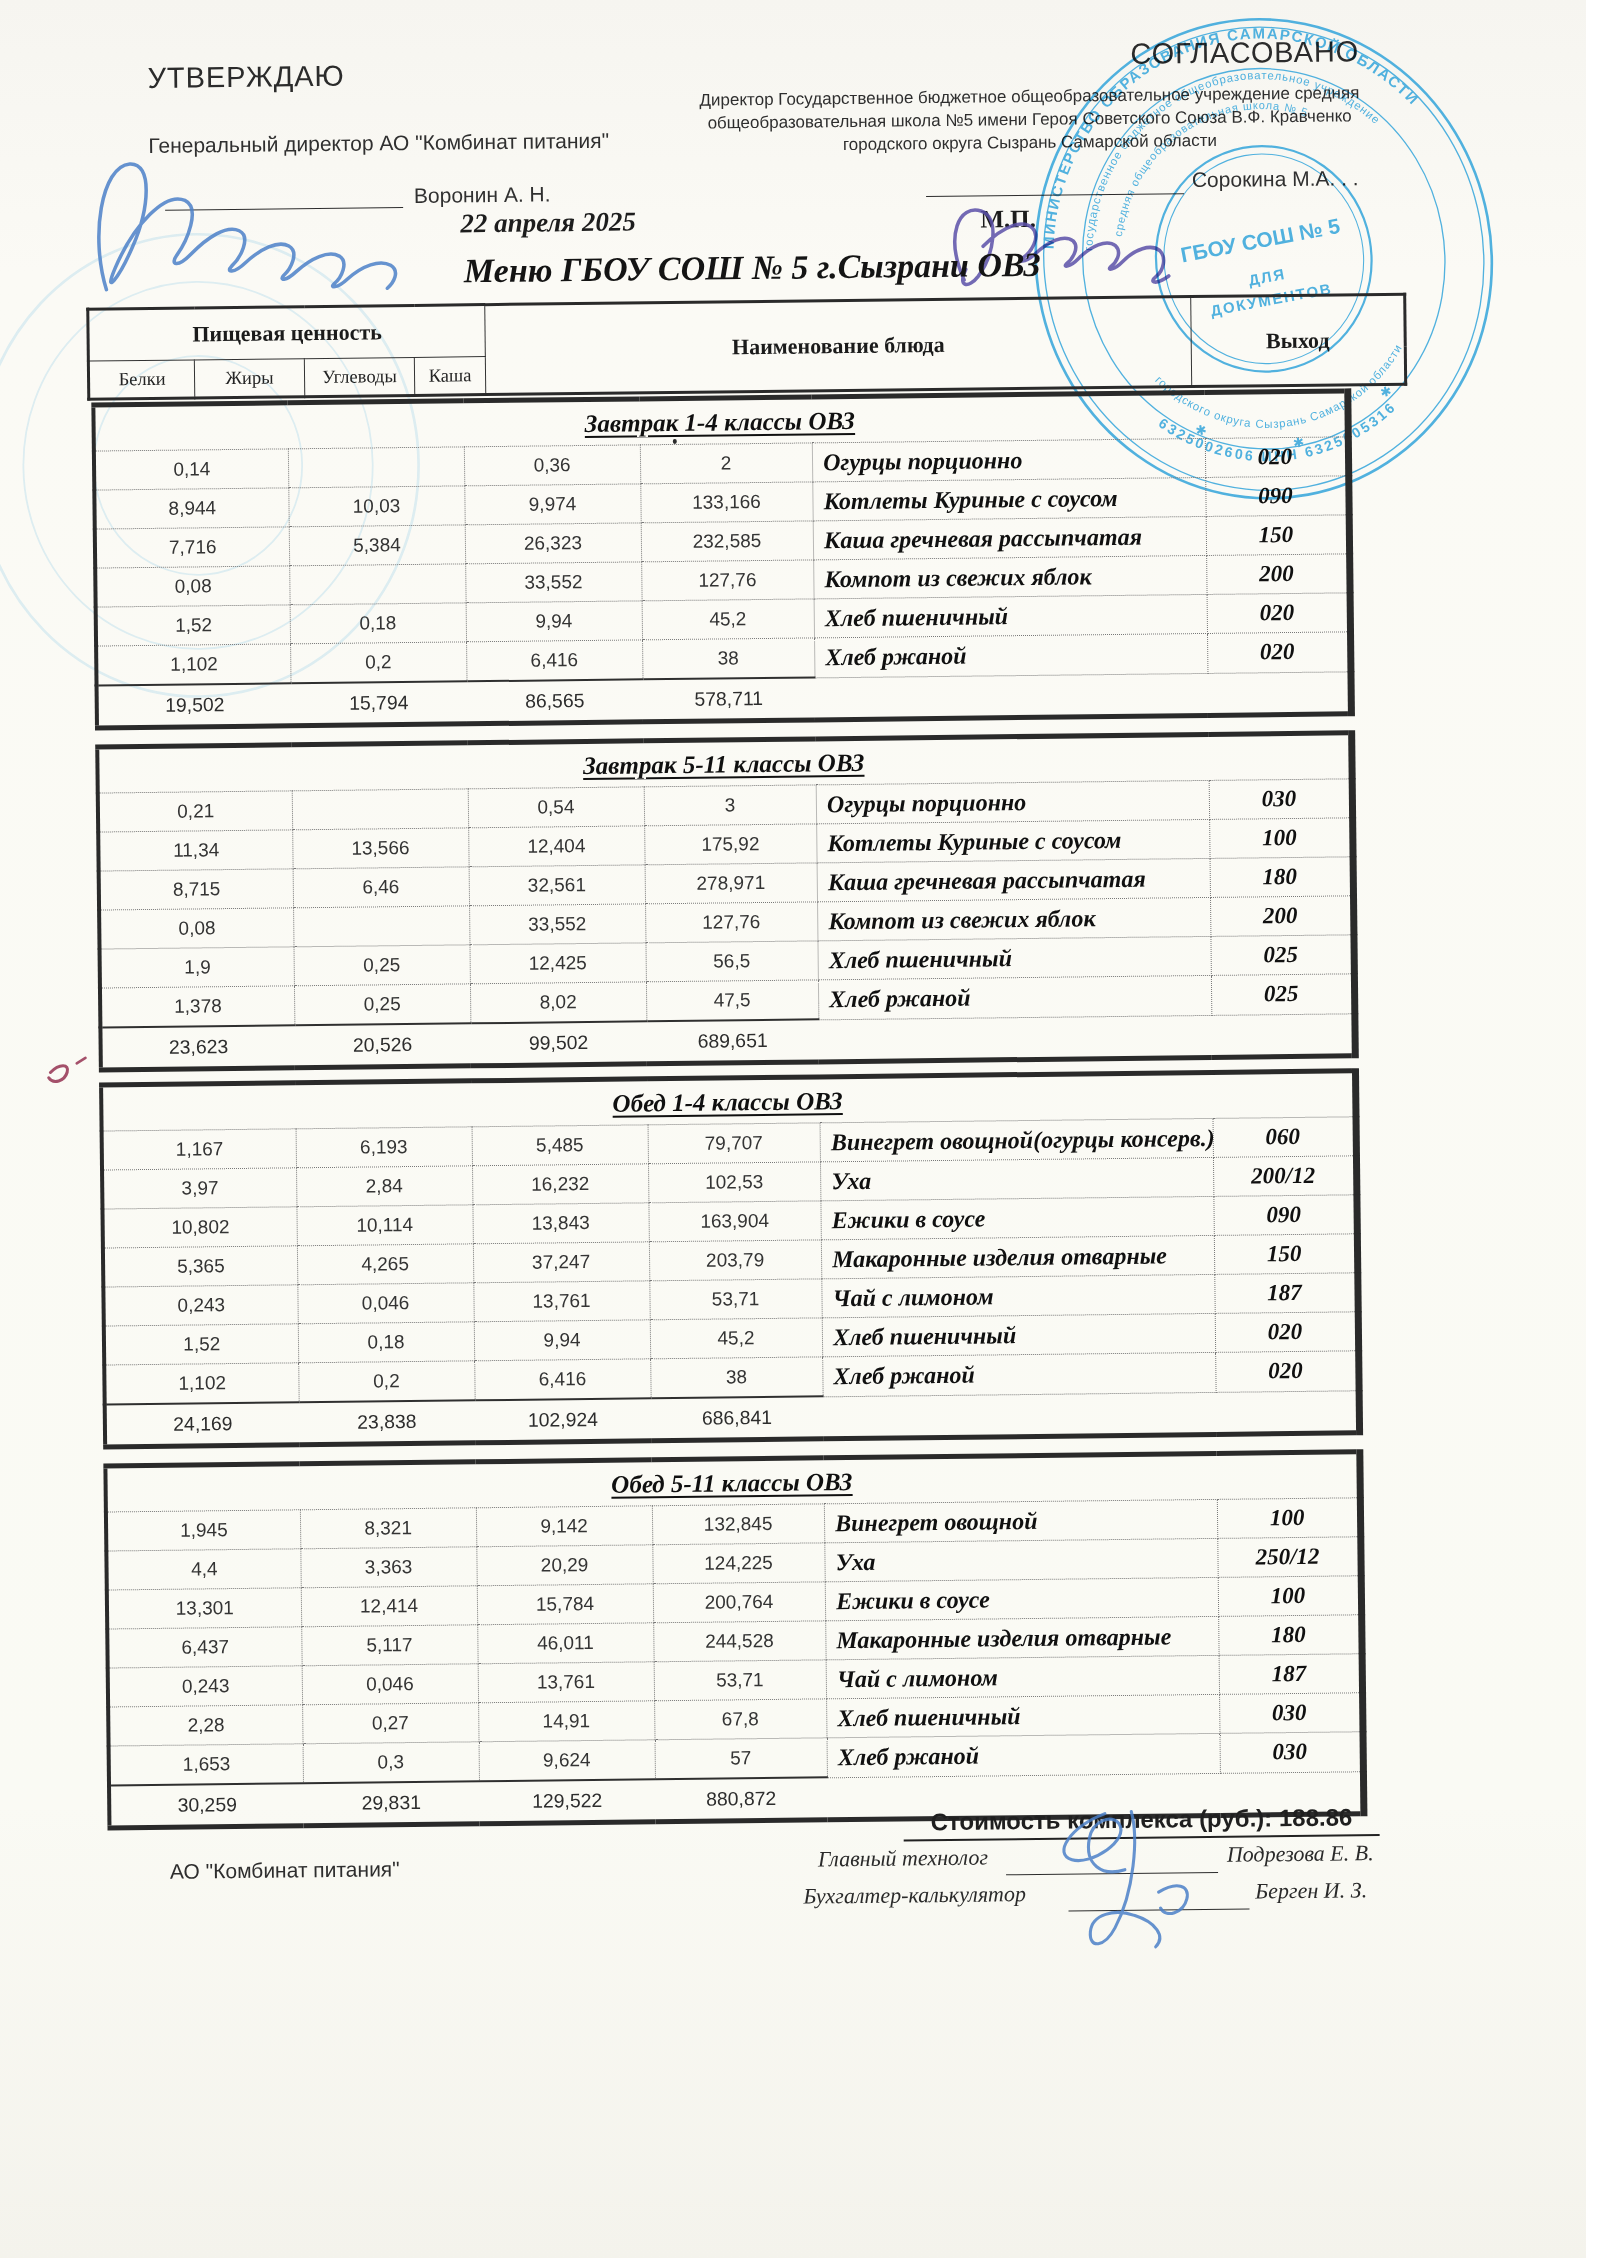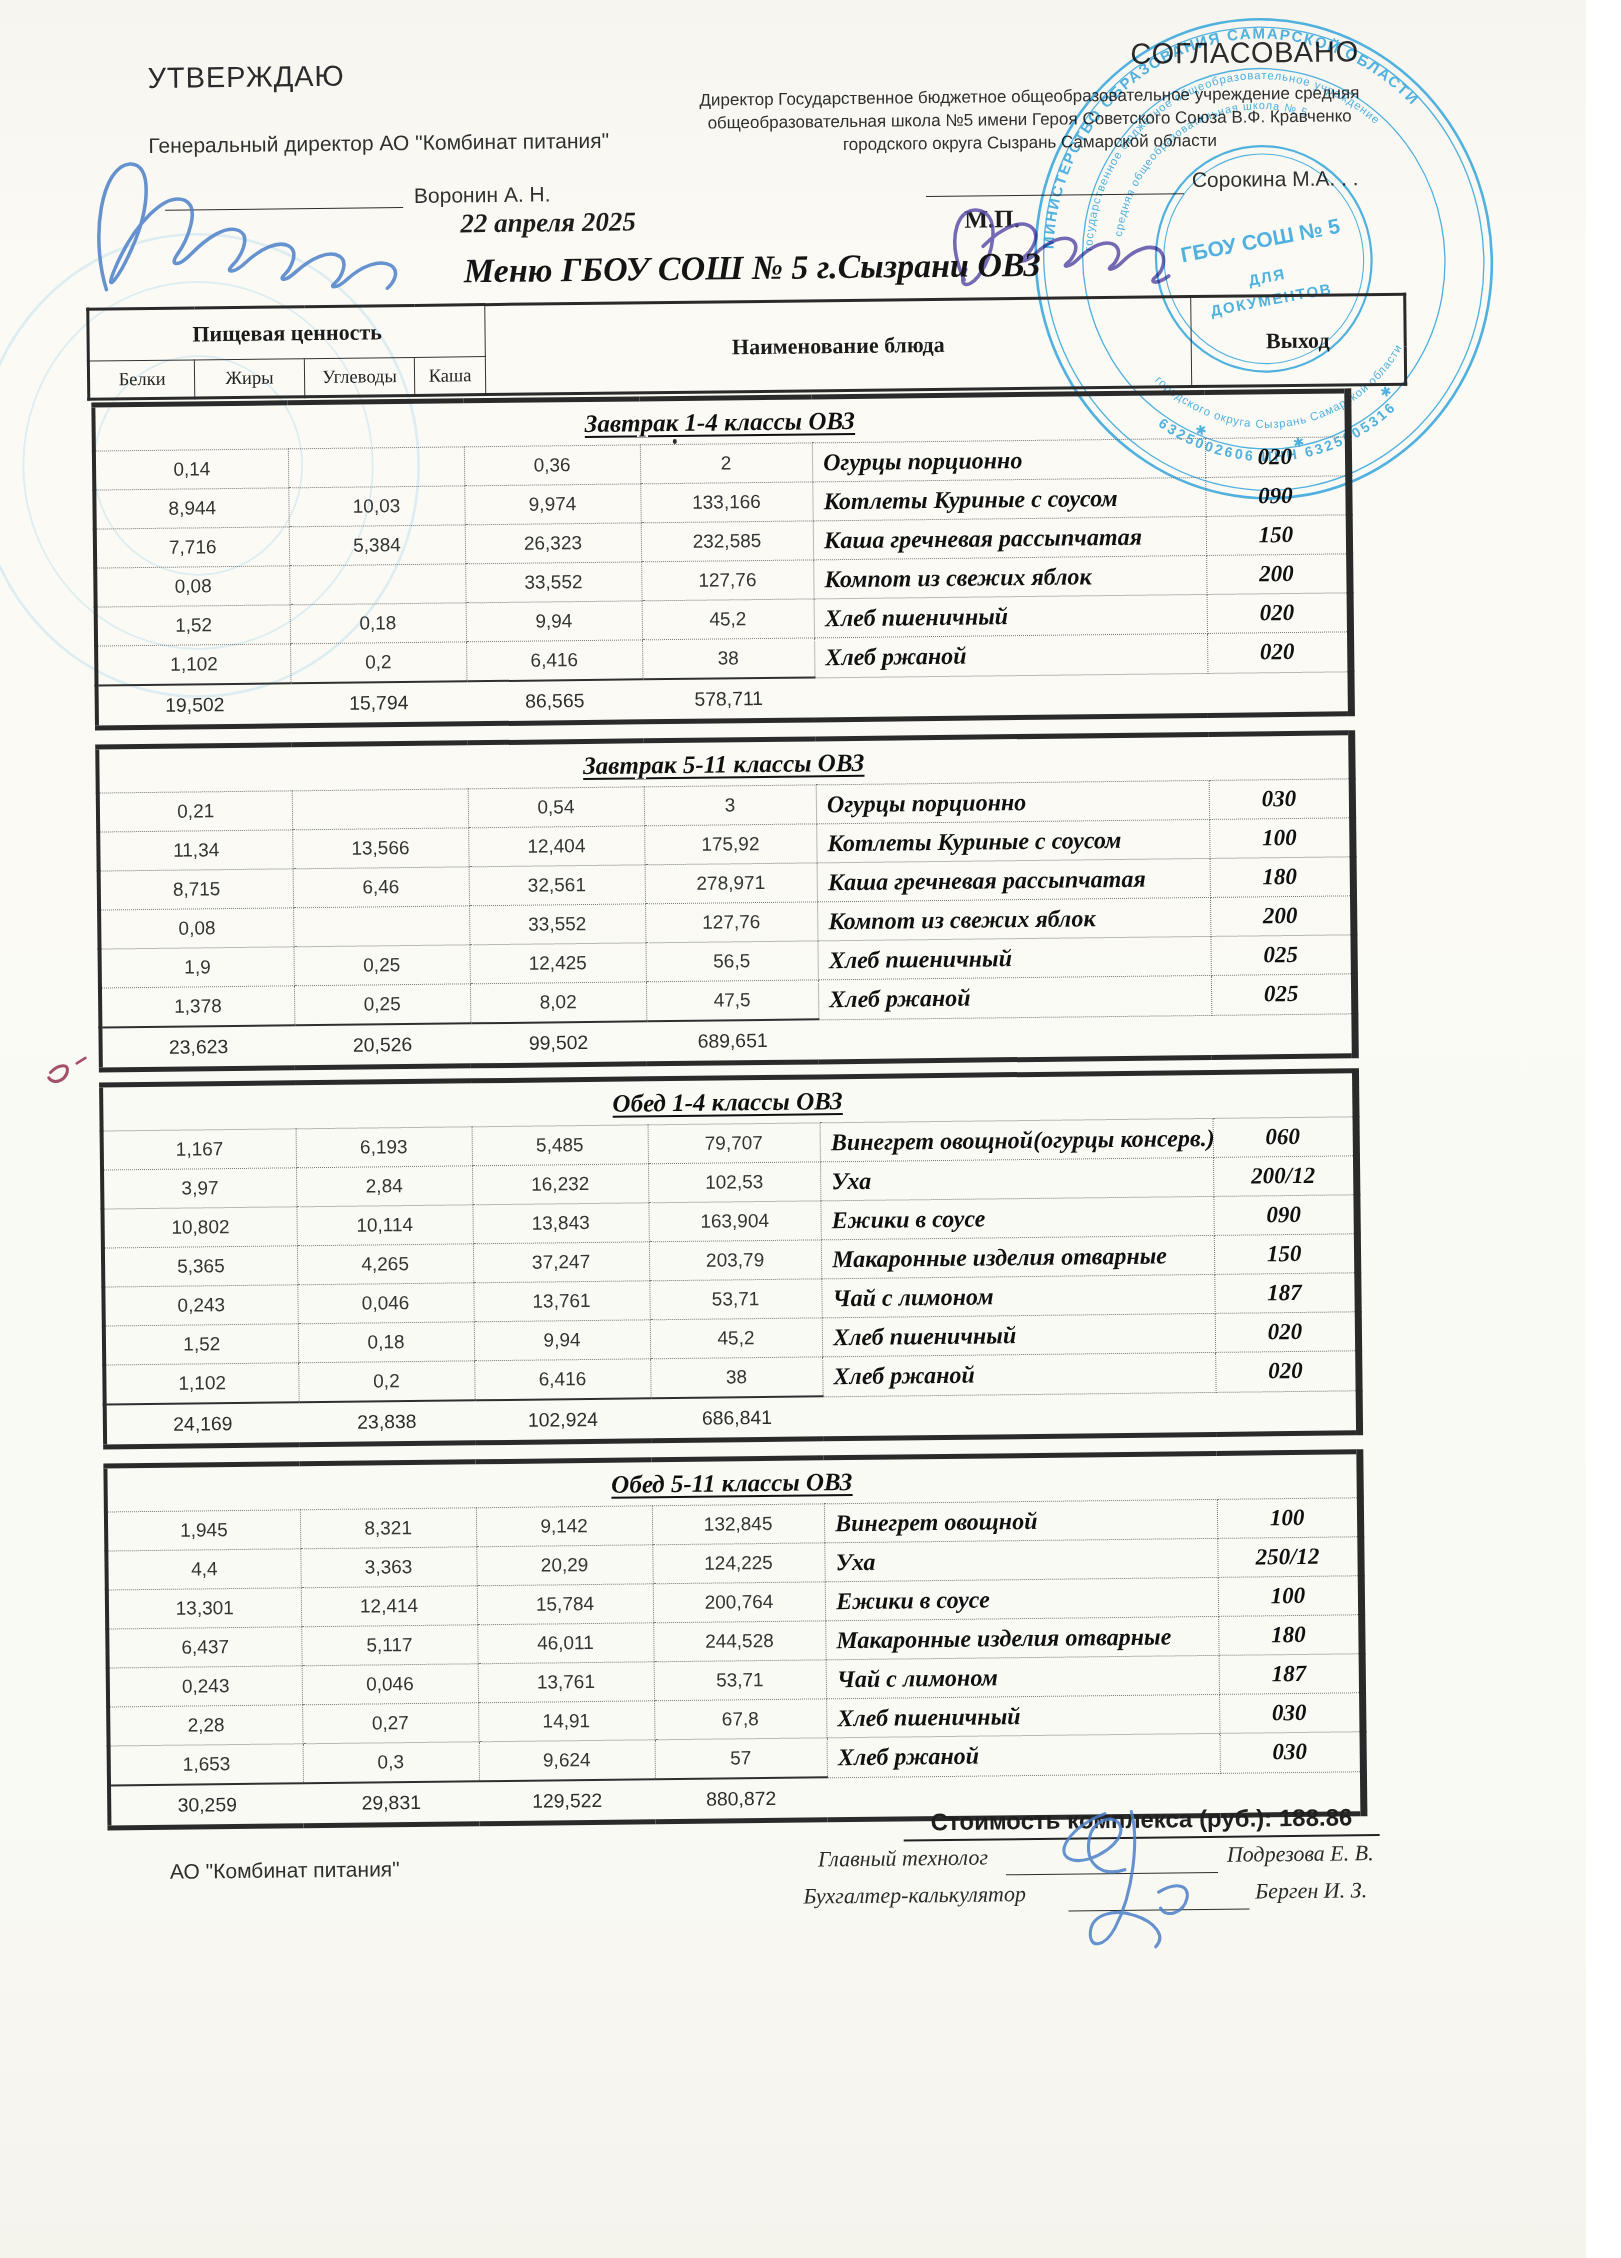--- a/index.html
+++ b/index.html
@@ -11,21 +11,21 @@
   .content{position:absolute; inset:0; transform:rotate(-0.65deg); transform-origin:759px 106px;}
   .abs{position:absolute;}
   .sans{font-family:"Liberation Sans",sans-serif;}
 
   .approve-title{font-size:29px;letter-spacing:0.9px;color:#2b2b2b;}
   .approve-role{font-size:21px;color:#303030;}
   .sig-line{border-bottom:1.8px solid #2c2c2c;height:0;}
   .sig-name{font-size:21px;color:#303030;}
   .date{font-family:"Liberation Serif",serif;font-weight:bold;font-style:italic;font-size:27px;color:#1d1d1d;}
   .agree-roles{font-size:17px;line-height:23px;text-align:center;color:#2e2e2e;}
-  .mp{font-family:"Liberation Serif",serif;font-weight:bold;font-size:25px;color:#1c1c1c;}
+  .mp{font-family:"Liberation Serif",serif;font-weight:bold;font-size:25px;color:#1c1c1c;margin-left:16px;}
 
   .doc-title{font-family:"Liberation Serif",serif;font-weight:bold;font-style:italic;
     font-size:34px;text-align:center;color:#141414;}
 
   table{border-collapse:collapse;table-layout:fixed;background:transparent;}
   .head-table{width:1317px;border:3.5px solid #2a2a2a;}
   .head-table td{border:1.8px solid #333;text-align:center;vertical-align:middle;}
   .ht-main{font-family:"Liberation Serif",serif;font-weight:bold;font-size:22px;color:#1b1b1b;height:48px;}
   .ht-sub{font-family:"Liberation Serif",serif;font-size:18.5px;color:#242424;height:34px;}
 

